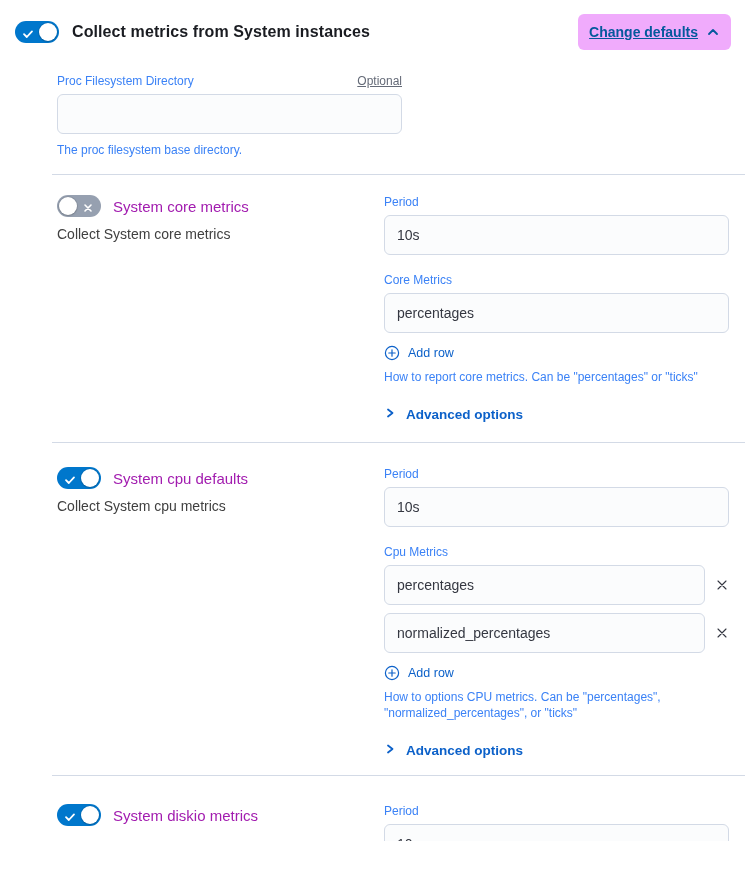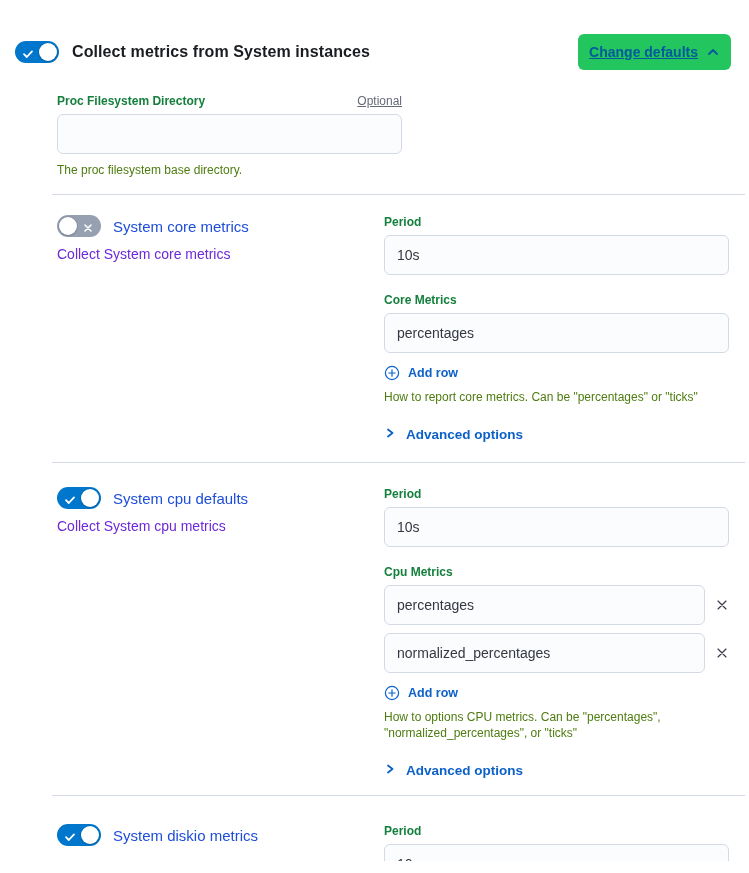--- a/index.html
+++ b/index.html
@@ -2,35 +2,35 @@
 <html><head>
 <meta charset="utf-8">
 <style>
   * { margin:0; padding:0; box-sizing:border-box; }
   html,body { background:#fff; }
   body {
     width:749px; height:873px; overflow:hidden;
     font-family:"Liberation Sans", sans-serif;
     color:#343741;
   }
-  .page { width:749px; height:841px; overflow:hidden;margin-top:20px; }
+  .page { width:749px; height:841px; overflow:hidden; }
 
   
   .hdr {
     display:flex; align-items:center;
     height:58px; padding:6px 18px 0 15px;
   }
   .hdr-title {
     font-size:16px; font-weight:bold; color:#1a1c21;
     margin-left:13px; letter-spacing:0.1px;
   }
   .hdr-spacer { flex:1; }
   .btn-change {
     display:flex; align-items:center; gap:8px;
-    background:#22c55e; border:none; cursor:pointer;
+    background:#f0abfc; border:none; cursor:pointer;
     border-radius:6px; padding:10px 11px;
     font-family:inherit;
   }
   .btn-change .lbl {
     font-size:14px; font-weight:600; color:#04599c;
     text-decoration:underline;
   }
 
   
   .switch {
@@ -62,51 +62,51 @@
   }
   .sec-settings { padding:16px 0 16px; }
   .sec-core     { padding:20px 0 20px; }
   .sec-cpu      { padding:24px 0 17px; }
   .sec-diskio   { padding:28px 0 0; }
 
   
   .settings-title { font-size:18px; font-weight:bold; color:#1a1c21; }
   .settings-desc  { margin-top:10px; font-size:14px; line-height:21px; color:#646a77; }
   .stream-head { display:flex; align-items:center; }
-  .stream-title { margin-left:12px; font-size:15px; color:#1d4ed8; }
-  .stream-desc  { margin-top:9px; font-size:14px; color:#6d28d9; }
+  .stream-title { margin-left:12px; font-size:15px; color:#a21caf; }
+  .stream-desc  { margin-top:9px; font-size:14px; color:#404040; }
 
   
   .field-label-row { display:flex; align-items:baseline; justify-content:space-between; margin-bottom:5px; }
-  .field-label { display:block; font-size:12px; font-weight:bold; color:#15803d; line-height:15px; }
+  .field-label { display:block; font-size:12px; font-weight:normal; color:#3b82f6; line-height:15px; }
   .optional { font-size:12px; color:#646a77;text-decoration:underline; }
   .field { margin-bottom:18px; }
   .field:last-child { margin-bottom:0; }
   .field .field-label { margin-bottom:5px; }
   input.ctrl {
     display:block; width:100%; height:40px;
     padding:0 12px; font-family:inherit;
     font-size:14px; color:#343741;
     background:#fbfcfd;
     border:1px solid #d3dae6; border-radius:6px;
     outline:none;
   }
-  .help { margin-top:8px; font-size:12px; line-height:16px; color:#4d7c0f; }
+  .help { margin-top:8px; font-size:12px; line-height:16px; color:#3b82f6; }
   .metric-row { display:flex; align-items:center; margin-bottom:8px; }
   .metric-row input.ctrl { flex:0 0 321px; width:321px; }
   .btn-remove {
     background:none; border:none; cursor:pointer;
     margin-left:8px; padding:2px; line-height:0;
   }
   .btn-add {
     display:flex; align-items:center; gap:8px;
     background:none; border:none; cursor:pointer;
     margin-top:12px; padding:0; font-family:inherit;
   }
-  .btn-add .lbl { font-size:12.5px; font-weight:bold; color:#0c61c9; }
+  .btn-add .lbl { font-size:12.5px; font-weight:normal; color:#0c61c9; }
   .btn-adv {
     display:flex; align-items:flex-start; gap:10px;
     background:none; border:none; cursor:pointer;
     margin-top:22px; padding:0; font-family:inherit;
   }
   .btn-adv .lbl { font-size:13.5px; font-weight:600; color:#0c61c9; }
 </style>
 </head>
 <body>
 

